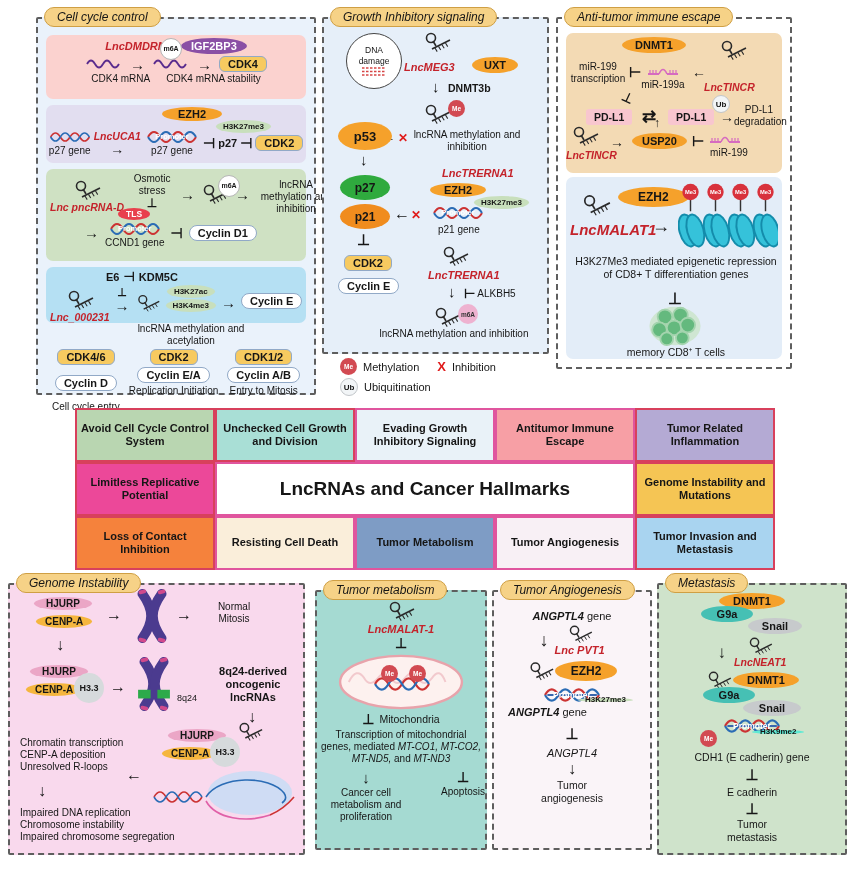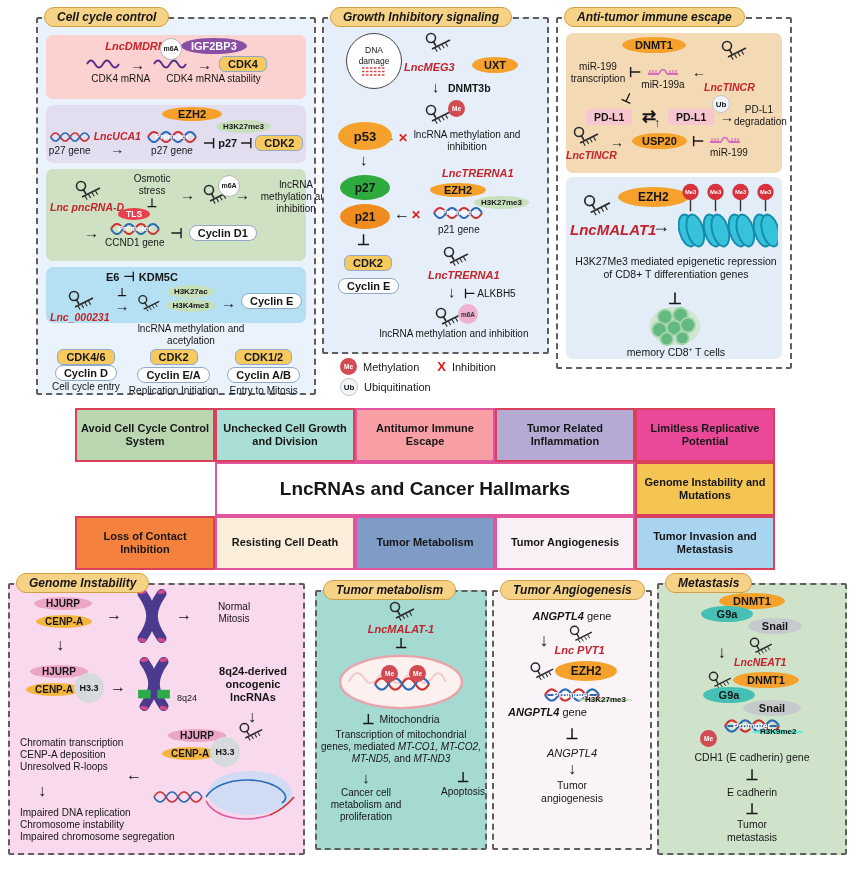--- a/index.html
+++ b/index.html
@@ -1,19 +1,19 @@
 <!DOCTYPE html>
 <html><head>
 <meta charset="utf-8">
 <style>
 *{box-sizing:border-box}
 body{margin:0;font-family:"Liberation Sans",sans-serif;color:#161616;background:#fff}
 #stage{position:relative;width:850px;height:869px;background:#fff;font-size:10px;overflow:hidden}
 .panel{position:absolute;border:2px dashed #5e5e5e;border-radius:2px}
-.ptitle{position:absolute;top:-12px;left:6px;z-index:6;background:#f6d287;border:1.5px solid #cf9f44;border-radius:12px;padding:2px 12px;font-size:12px;font-weight:bold;font-style:italic;white-space:nowrap}
+.ptitle{position:absolute;top:-12px;left:6px;z-index:6;background:#f6d287;border:1.5px solid #cf9f44;border-radius:12px;padding:2px 12px;font-size:12px;font-weight:normal;font-style:italic;white-space:nowrap}
 .sub{position:absolute;left:8px;right:8px;border-radius:7px}
 .abs{position:absolute}
 .row{display:flex;align-items:center;justify-content:center}
 .stack{display:flex;flex-direction:column;align-items:center}
 .b{font-weight:bold}
 .lnc{color:#c4232b;font-weight:bold;font-style:italic;white-space:nowrap}
 .ell{display:inline-flex;align-items:center;justify-content:center;border-radius:50%;font-weight:bold;white-space:nowrap}
 .o{background:#f5a12b}
 .ybox{background:#f7ca60;border:1.5px solid #91a9c7;border-radius:6px;padding:1px 8px;font-weight:bold;font-size:11px;white-space:nowrap}
 .pillw{background:#fff;border:1.5px solid #91a9c7;border-radius:12px;padding:1px 8px;font-weight:bold;font-size:11px;white-space:nowrap}
@@ -178,21 +178,21 @@
         <span class="tag">H3K27ac</span>
         <span class="tag">H3K4me3</span>
       </span>
       <span class="ar" style="font-size:15px;margin-top:10px">→</span>
       <span class="pillw" style="margin-top:8px">Cyclin E</span>
     </div>
     <div class="ctr txt abs" style="left:70px;top:56px;width:150px">lncRNA methylation and acetylation</div>
   </div>
 
   <div class="row abs" style="left:0;right:0;top:330px;gap:9px;align-items:flex-start">
-    <span class="stack" style="gap:0">
+    <span class="stack" style="gap:10px">
       <span class="ybox">CDK4/6</span>
       <span class="pillw">Cyclin D</span>
       <span>Cell cycle entry</span>
     </span>
     <span class="stack" style="gap:2px">
       <span class="ybox">CDK2</span>
       <span class="pillw">Cyclin E/A</span>
       <span>Replication Initiation</span>
     </span>
     <span class="stack" style="gap:2px">
@@ -355,20 +355,21 @@
           <circle cx="22" cy="37" r="7" fill="#64b97e" stroke="#a4d4ae" stroke-width="2"></circle>
           <circle cx="39" cy="36" r="7" fill="#64b97e" stroke="#a4d4ae" stroke-width="2"></circle>
     </svg>
     <span class="ctr abs" style="left:40px;top:168px;width:140px;font-size:10.5px">memory CD8⁺ T  cells</span>
   </div>
 </div>
 
 <div class="abs" style="left:75px;top:408px;width:700px;display:grid;grid-template-columns:repeat(5,1fr);grid-auto-rows:54px">
   <div class="cell" style="background:#b9d6b1;border-color:#d8405c">Avoid Cell Cycle Control System</div>
   <div class="cell" style="background:#a9dfd6;border-color:#d8405c">Unchecked Cell Growth and Division</div>
+  <div class="cell" style="background:#e9f2f8;border-color:#e0559e">Evading Growth Inhibitory Signaling</div>
   <div class="cell" style="background:#f79fa5;border-color:#e0559e">Antitumor Immune Escape</div>
   <div class="cell" style="background:#b4aad4;border-color:#d8405c">Tumor Related Inflammation</div>
   <div class="cell" style="background:#ec4899;border-color:#d8405c">Limitless Replicative Potential</div>
   <div class="cell" style="grid-column:2/5;background:#fff;border-color:#e0559e;font-size:19px">LncRNAs and Cancer Hallmarks</div>
   <div class="cell" style="background:#f5c554;border-color:#d8405c">Genome Instability and Mutations</div>
   <div class="cell" style="background:#f5823c;border-color:#d8405c">Loss of Contact Inhibition</div>
   <div class="cell" style="background:#faeeda;border-color:#e0559e">Resisting Cell Death</div>
   <div class="cell" style="background:#7e9cc5;border-color:#e0559e">Tumor Metabolism</div>
   <div class="cell" style="background:#f8f0f5;border-color:#e0559e">Tumor Angiogenesis</div>
   <div class="cell" style="background:#a9d4f0;border-color:#d8405c">Tumor Invasion and Metastasis</div>

